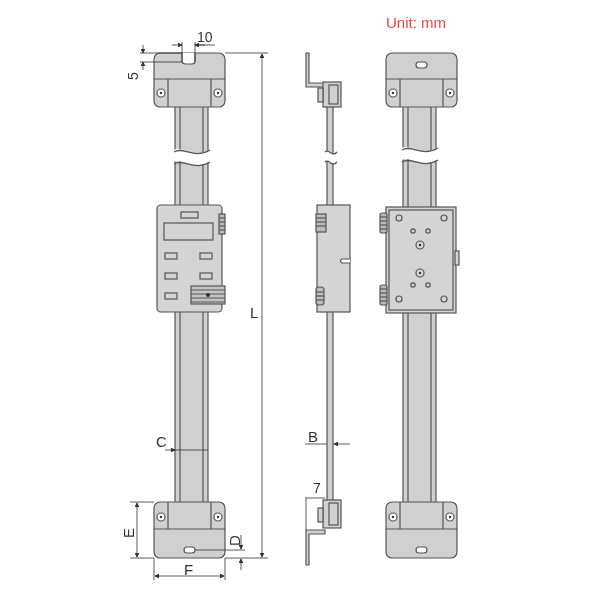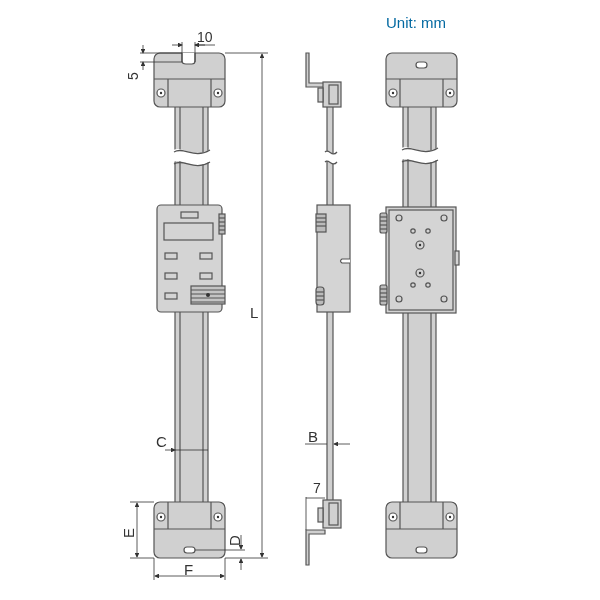--- a/index.html
+++ b/index.html
@@ -1,19 +1,19 @@
 <!DOCTYPE html>
 <html><head>
 <meta charset="utf-8">
 <style>
   html, body { margin: 0; padding: 0; background: #ffffff; }
   body { width: 600px; height: 600px; overflow: hidden; position: relative; font-family: "Liberation Sans", sans-serif; }
   svg { position: absolute; left: 0; top: 0; }
   .lbl { font-family: "Liberation Sans", sans-serif; fill: #333333; }
-  .unit { position: absolute; left: 386px; top: 14px; font-size: 15px; color: #0369a1; font-family: "Liberation Sans", sans-serif; }
+  .unit { position: absolute; left: 386px; top: 14px; font-size: 15px; color: #ef4444; font-family: "Liberation Sans", sans-serif; }
 </style>
 </head>
 <body>
 
 <div class="unit">Unit: mm</div>
 
 <svg width="600" height="600" viewBox="0 0 600 600">
   <defs>
     <marker id="arr" markerWidth="6" markerHeight="6" refX="5" refY="3" orient="auto">
       <path d="M0,0 L6,3 L0,6 z" fill="#333"></path>

